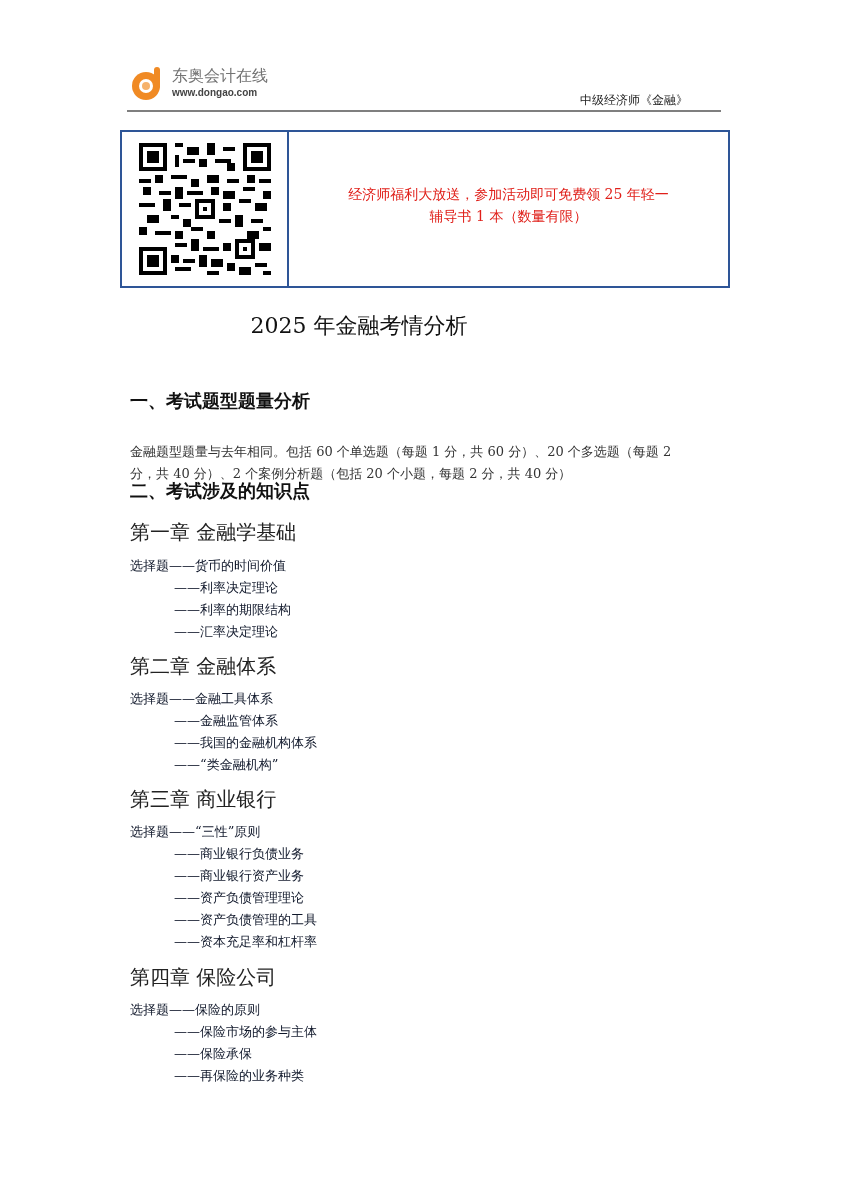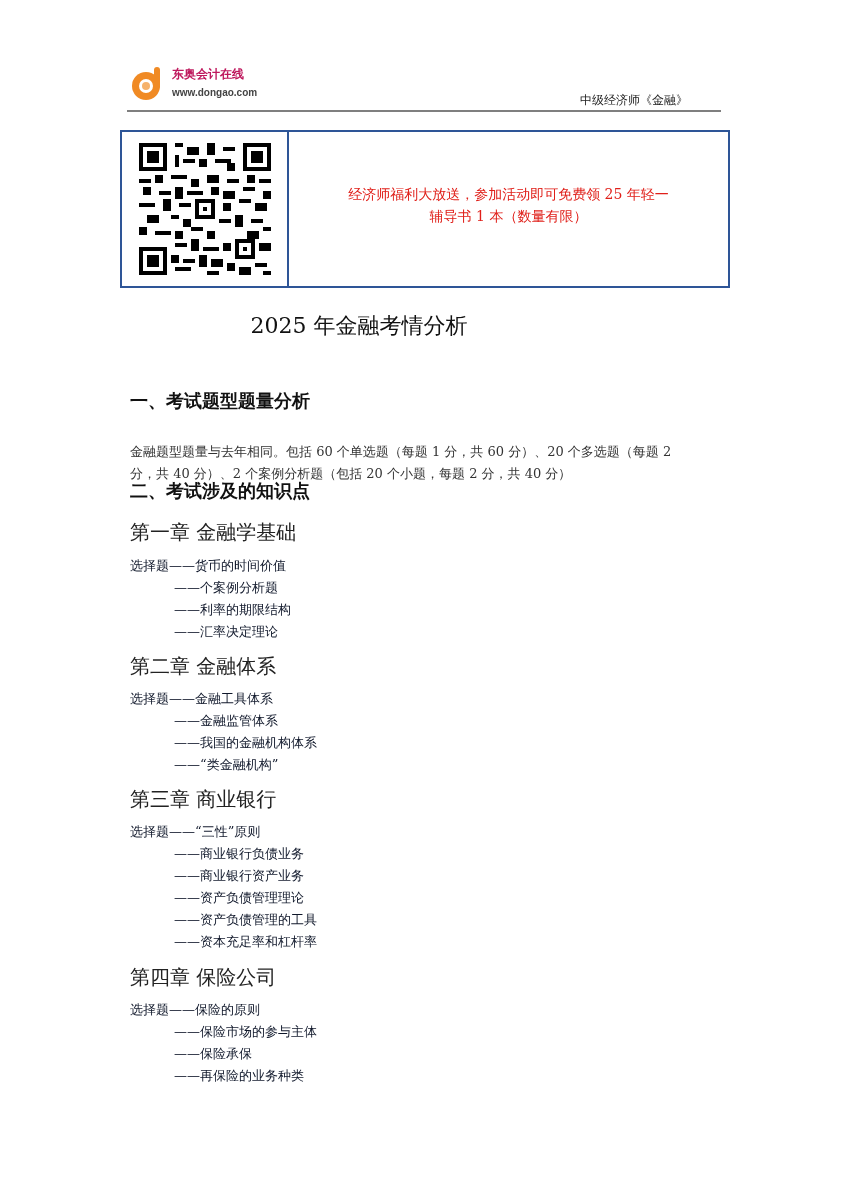--- a/index.html
+++ b/index.html
@@ -1,21 +1,21 @@
 <!DOCTYPE html>
 <html><head>
 <meta charset="utf-8">
 <style>
   html, body { margin:0; padding:0; background:#ffffff; }
   body { width:849px; height:1200px; position:relative; overflow:hidden;
          font-family:"DejaVu Serif","Liberation Serif",serif; color:#222; }
   .logo { position:absolute; left:130px; top:63px; width:160px; height:44px; }
   .logo-mark { position:absolute; left:0; top:2px; width:36px; height:36px; }
   .logo-cn { position:absolute; left:42px; top:3px; font-family:"DejaVu Sans","Liberation Sans",sans-serif;
-             font-weight:bold; font-size:12px; color:#be185d; letter-spacing:0px; }
+             font-weight:normal; font-size:16px; color:#737373; letter-spacing:0px; }
   .logo-url { position:absolute; left:42px; top:24px; font-family:"Liberation Sans","DejaVu Sans",sans-serif;
               font-weight:bold; font-size:10px; color:#444; }
   .header-right { position:absolute; left:580px; top:92px; font-size:12px; color:#222;
                   font-family:Liberation Mono, monospace; }
   .header-rule { position:absolute; left:127px; top:110px; width:594px; height:2px; background:#7f7f7f; }
   .promo { position:absolute; left:120px; top:130px; width:606px; height:154px;
            border:2px solid #2e5597; display:flex; }
   .promo-qr { width:165px; border-right:2px solid #2e5597; display:flex; align-items:center; justify-content:center; }
   .promo-text { flex:1; display:flex; flex-direction:column; align-items:center; justify-content:center;
                 color:#e0201a; font-size:14px; line-height:22px; padding-bottom:8px; }
@@ -138,21 +138,21 @@
 <div class="h1" style="top:389px">一、考试题型题量分析</div>
 <div class="para" style="top:423px">
   <div>金融题型题量与去年相同。包括 60 个单选题（每题 1 分，共 60 分）、20 个多选题（每题 2</div>
   <div>分，共 40 分）、2 个案例分析题（包括 20 个小题，每题 2 分，共 40 分）</div>
 </div>
 
 <div class="h1" style="top:479px">二、考试涉及的知识点</div>
 
 <div class="chapter" style="top:519px">第一章  金融学基础</div>
 <div class="item lead" style="top:557px"><span>选择题</span><span>——货币的时间价值</span></div>
-<div class="item sub" style="top:579px">——个案例分析题</div>
+<div class="item sub" style="top:579px">——利率决定理论</div>
 <div class="item sub" style="top:601px">——利率的期限结构</div>
 <div class="item sub" style="top:623px">——汇率决定理论</div>
 
 <div class="chapter" style="top:653px">第二章  金融体系</div>
 <div class="item lead" style="top:690px"><span>选择题</span><span>——金融工具体系</span></div>
 <div class="item sub" style="top:712px">——金融监管体系</div>
 <div class="item sub" style="top:734px">——我国的金融机构体系</div>
 <div class="item sub" style="top:756px">——“类金融机构”</div>
 
 <div class="chapter" style="top:786px">第三章  商业银行</div>

